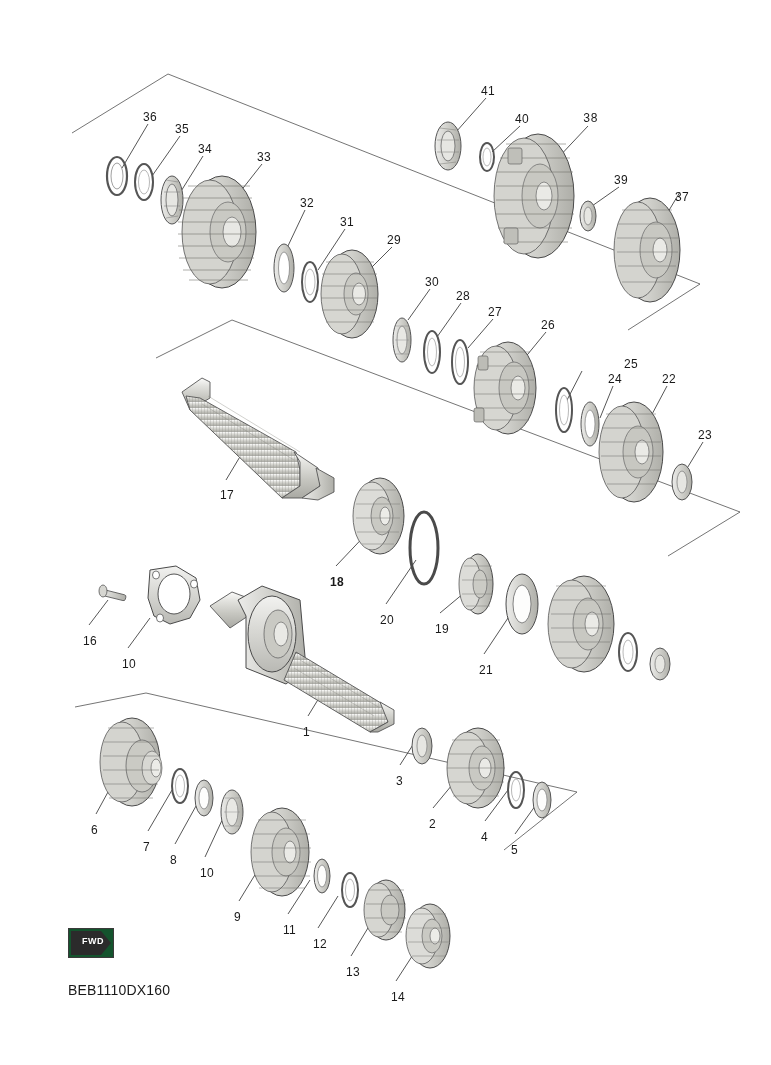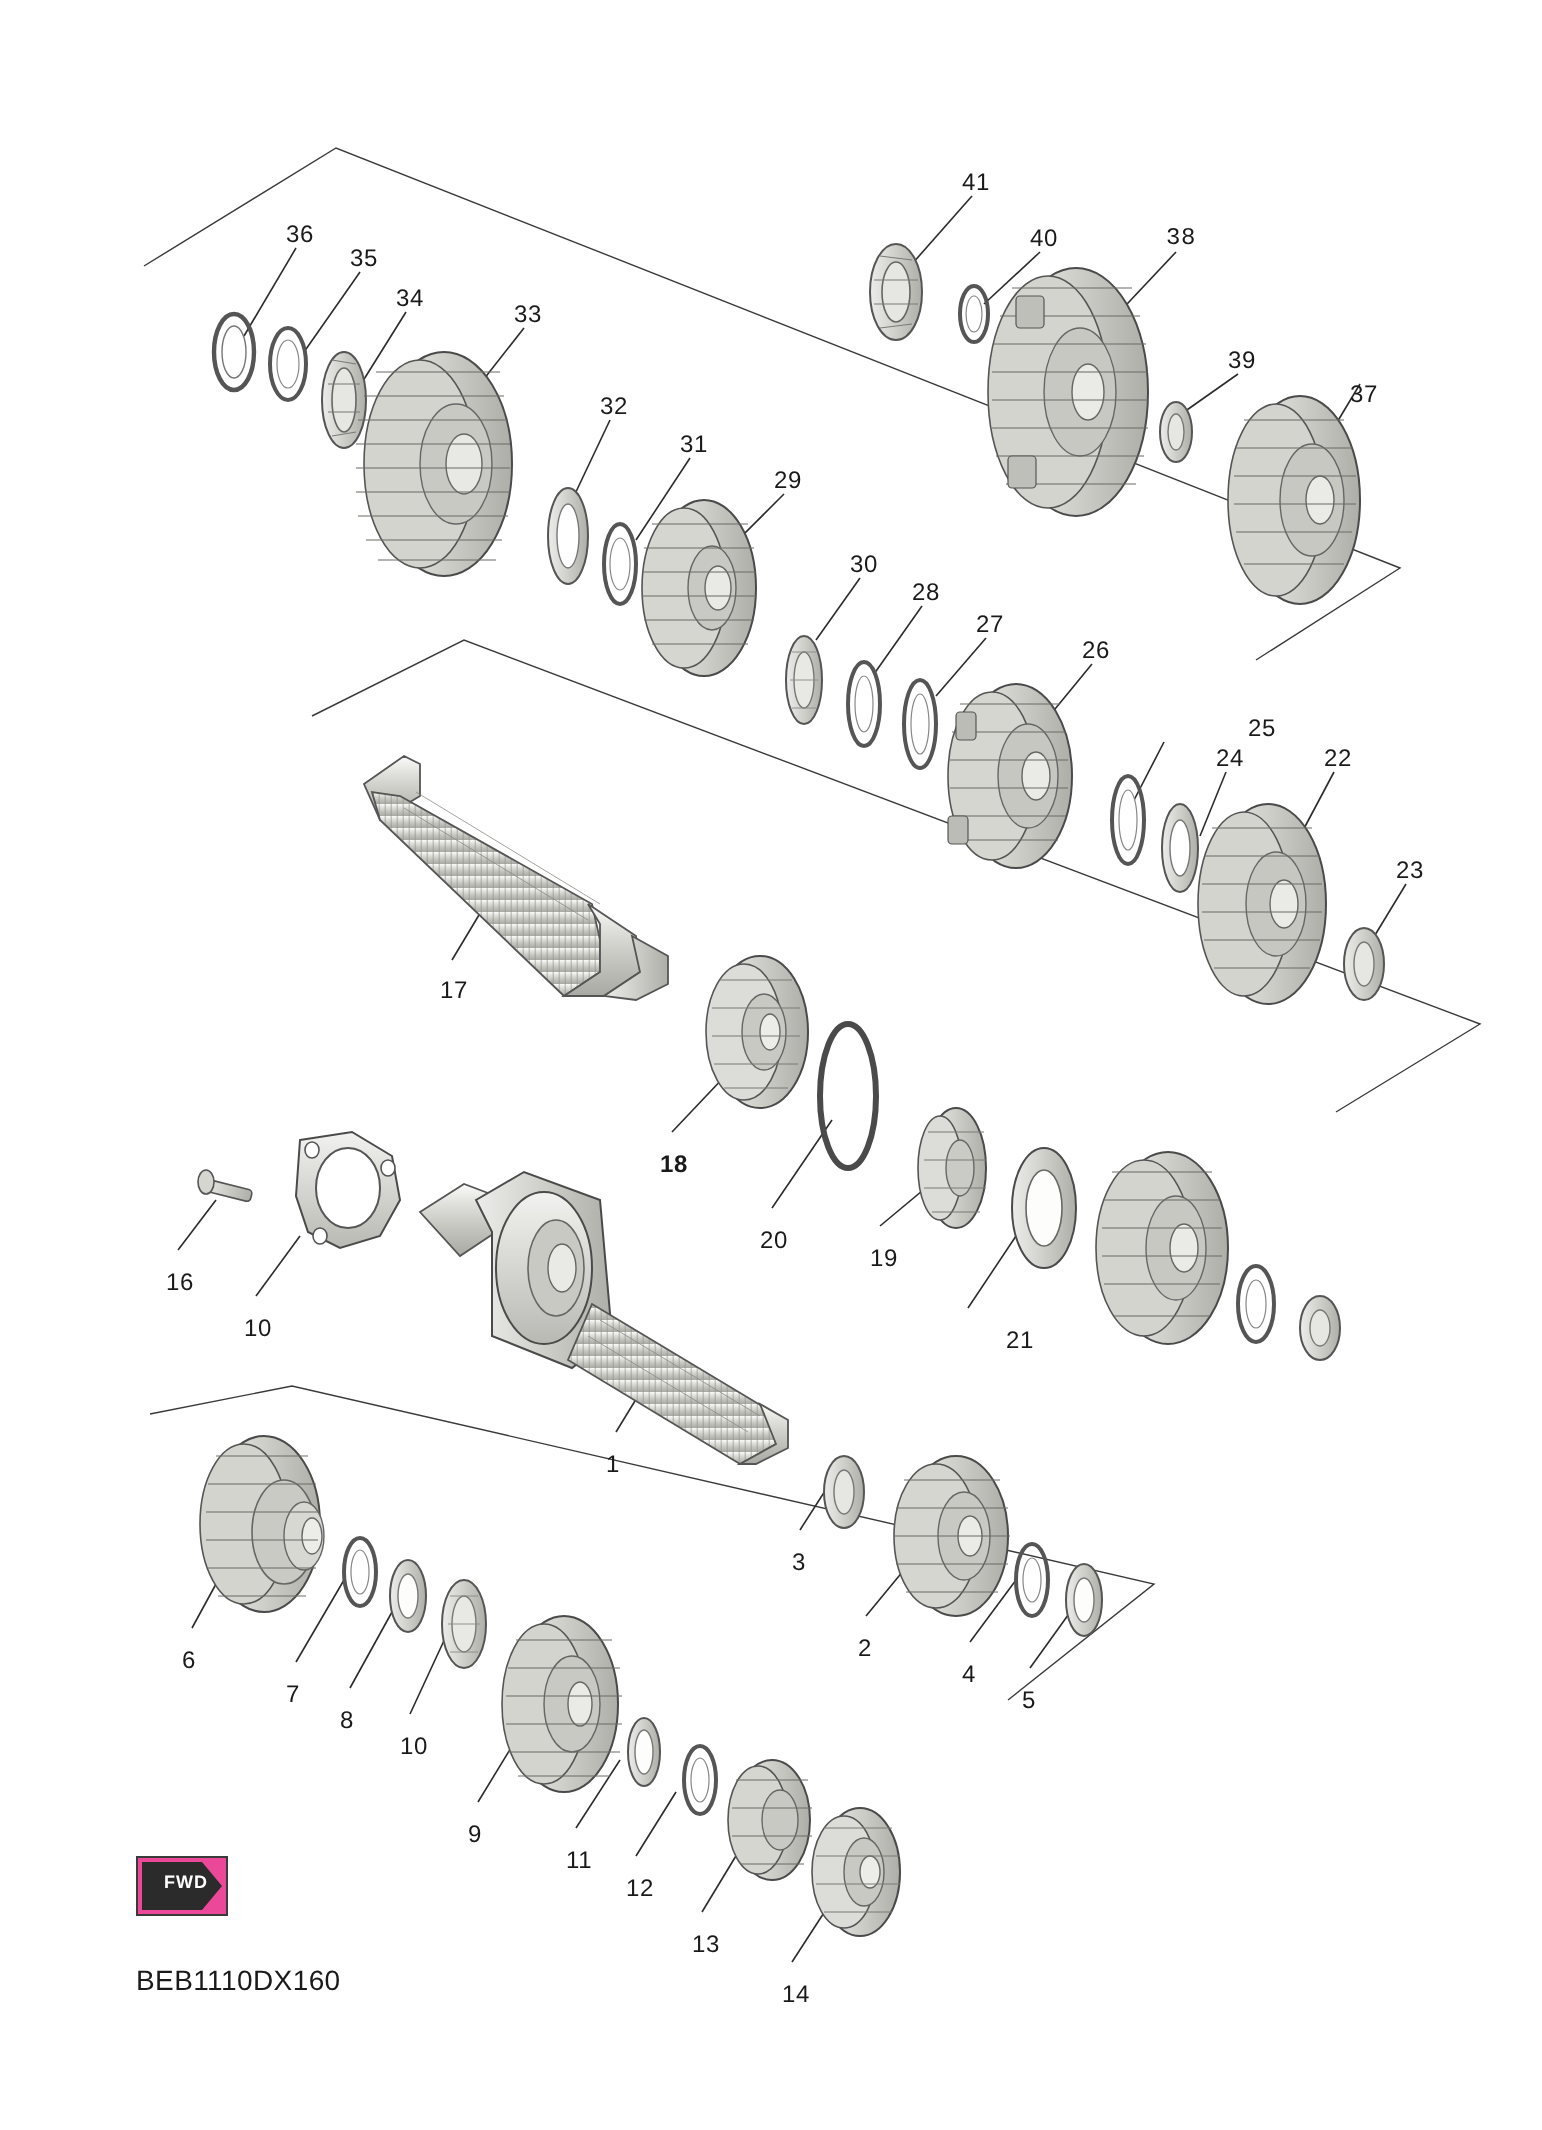--- a/index.html
+++ b/index.html
@@ -40,21 +40,21 @@
     font-family: "Liberation Sans", sans-serif;
     letter-spacing: 0.2px;
   }
   .fwd-box {
     position: absolute;
     left: 68px;
     top: 928px;
     width: 44px;
     height: 28px;
     border: 1px solid #3a3a3a;
-    background: #ec4899;
+    background: #14532d;
     overflow: hidden;
   }
   .fwd-arrow {
     position: absolute;
     left: 2px;
     top: 2px;
     width: 40px;
     height: 24px;
   }
   .fwd-text {
@@ -593,21 +593,21 @@
   <div class="callout" style="left:698px; top:428px;">23</div>
   <div class="callout" style="left:481px; top:84px;">41</div>
   <div class="callout" style="left:515px; top:112px;">40</div>
   <div class="callout" style="left:583px; top:112px;font-family:Liberation Mono, monospace;">38</div>
   <div class="callout" style="left:614px; top:173px;">39</div>
   <div class="callout" style="left:675px; top:178px;margin-top:12px;">37</div>
   <div class="callout" style="left:220px; top:488px;">17</div>
   <div class="callout" style="left:330px; top:575px;font-weight:bold;">18</div>
   <div class="callout" style="left:380px; top:613px;">20</div>
   <div class="callout" style="left:435px; top:622px;">19</div>
-  <div class="callout" style="left:479px; top:663px;margin-left:24px;">21</div>
+  <div class="callout" style="left:479px; top:663px;">21</div>
   <div class="callout" style="left:83px; top:634px;">16</div>
   <div class="callout" style="left:122px; top:657px;">10</div>
   <div class="callout" style="left:303px; top:725px;">1</div>
   <div class="callout" style="left:396px; top:774px;">3</div>
   <div class="callout" style="left:429px; top:817px;">2</div>
   <div class="callout" style="left:481px; top:830px;">4</div>
   <div class="callout" style="left:511px; top:843px;">5</div>
   <div class="callout" style="left:91px; top:823px;">6</div>
   <div class="callout" style="left:143px; top:840px;">7</div>
   <div class="callout" style="left:170px; top:853px;">8</div>

